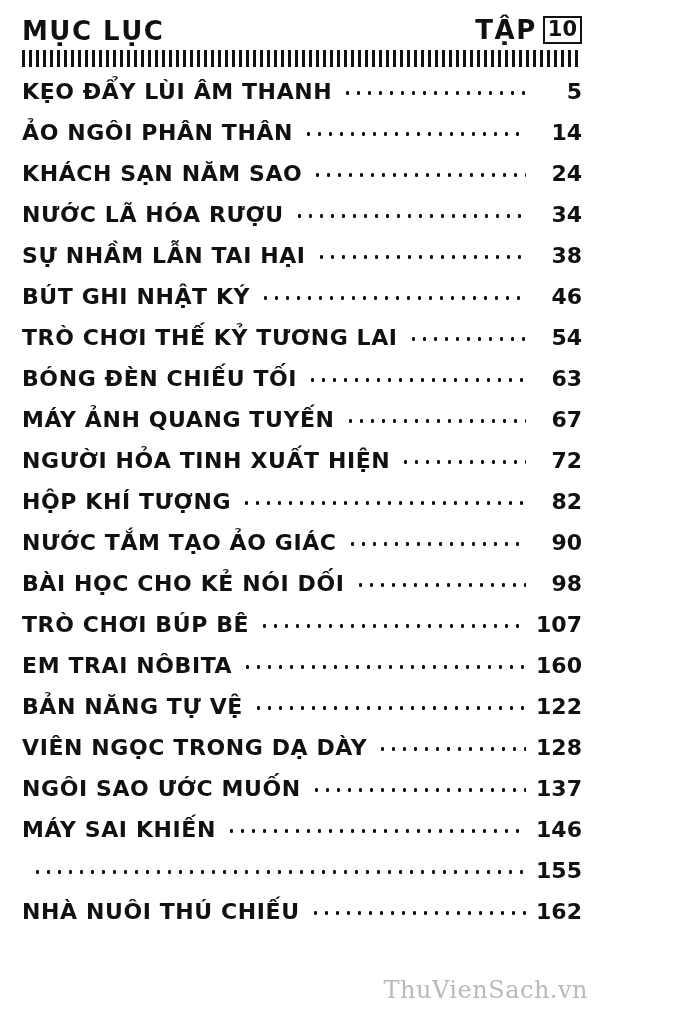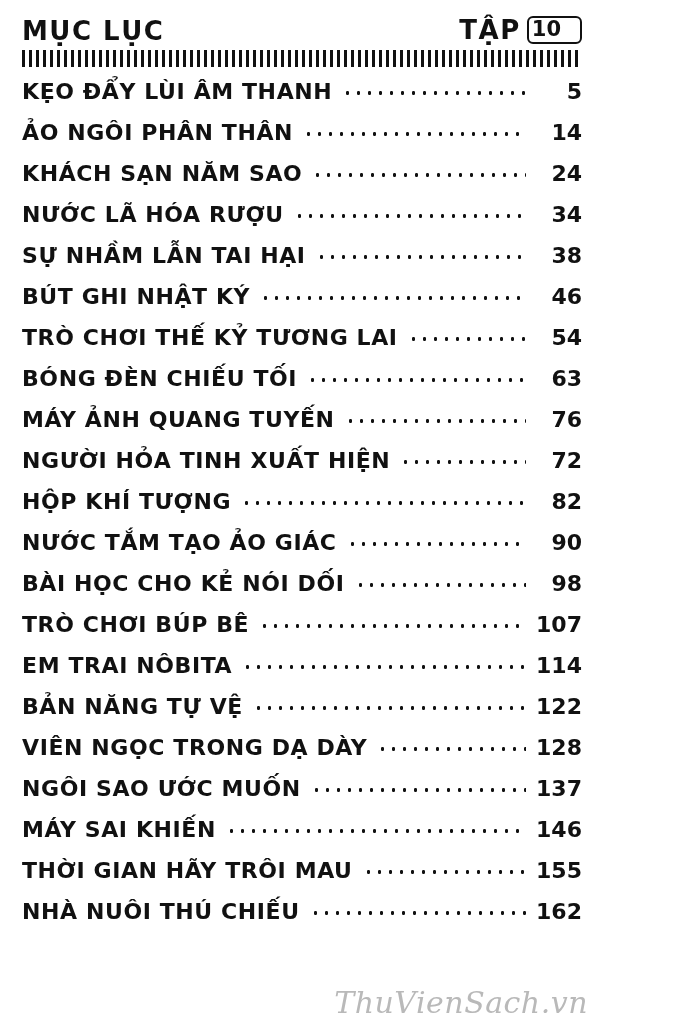--- a/index.html
+++ b/index.html
@@ -44,22 +44,22 @@
     align-items: center;
     gap: 6px;
     font-size: 26px;
     font-weight: 700;
     letter-spacing: 1.5px;
     line-height: 1;
   }
   .volume-box {
     display: inline-block;
     border: 2px solid #111111;
-    border-radius: 6px;
-    padding: 0 19px 2px 3px;
+    border-radius: 0;
+    padding: 0 3px 2px 3px;
     font-size: 21px;
     font-weight: 700;
     line-height: 1.05;
     letter-spacing: 0;
   }
 
   
   .rule {
     margin: 6px 4px 12px 4px;
     height: 17px;
@@ -110,26 +110,25 @@
     font-weight: 700;
     flex: 0 0 auto;
     text-align: right;
     min-width: 46px;
   }
 
   
   .watermark {
     position: absolute;
     right: 16px;
-    bottom: 4px;
+    bottom: 20px;
     font-family: "DejaVu Serif", serif;
-    font-size: 30px;
+    font-size: 24px;
     color: #b9b9b9;
     letter-spacing: 0.5px;
-    font-style: italic;
     white-space: nowrap;
     pointer-events: none;
   }
 </style>
 </head>
 <body>
 
 <div class="page">
 
   <div class="header">
@@ -188,21 +187,21 @@
 
     <div class="toc-row">
       <span class="toc-title">BÓNG ĐÈN CHIẾU TỐI</span>
       <span class="toc-dots"></span>
       <span class="toc-page">63</span>
     </div>
 
     <div class="toc-row">
       <span class="toc-title">MÁY ẢNH QUANG TUYẾN</span>
       <span class="toc-dots"></span>
-      <span class="toc-page">76</span>
+      <span class="toc-page">67</span>
     </div>
 
     <div class="toc-row">
       <span class="toc-title">NGƯỜI HỎA TINH XUẤT HIỆN</span>
       <span class="toc-dots"></span>
       <span class="toc-page">72</span>
     </div>
 
     <div class="toc-row">
       <span class="toc-title">HỘP KHÍ TƯỢNG</span>
@@ -224,21 +223,21 @@
 
     <div class="toc-row">
       <span class="toc-title">TRÒ CHƠI BÚP BÊ</span>
       <span class="toc-dots"></span>
       <span class="toc-page">107</span>
     </div>
 
     <div class="toc-row">
       <span class="toc-title">EM TRAI NÔBITA</span>
       <span class="toc-dots"></span>
-      <span class="toc-page">114</span>
+      <span class="toc-page">160</span>
     </div>
 
     <div class="toc-row">
       <span class="toc-title">BẢN NĂNG TỰ VỆ</span>
       <span class="toc-dots"></span>
       <span class="toc-page">122</span>
     </div>
 
     <div class="toc-row">
       <span class="toc-title">VIÊN NGỌC TRONG DẠ DÀY</span>
@@ -252,21 +251,20 @@
       <span class="toc-page">137</span>
     </div>
 
     <div class="toc-row">
       <span class="toc-title">MÁY SAI KHIẾN</span>
       <span class="toc-dots"></span>
       <span class="toc-page">146</span>
     </div>
 
     <div class="toc-row">
-      <span class="toc-title">THỜI GIAN HÃY TRÔI MAU</span>
       <span class="toc-dots"></span>
       <span class="toc-page">155</span>
     </div>
 
     <div class="toc-row">
       <span class="toc-title">NHÀ NUÔI THÚ CHIẾU</span>
       <span class="toc-dots"></span>
       <span class="toc-page">162</span>
     </div>
 

